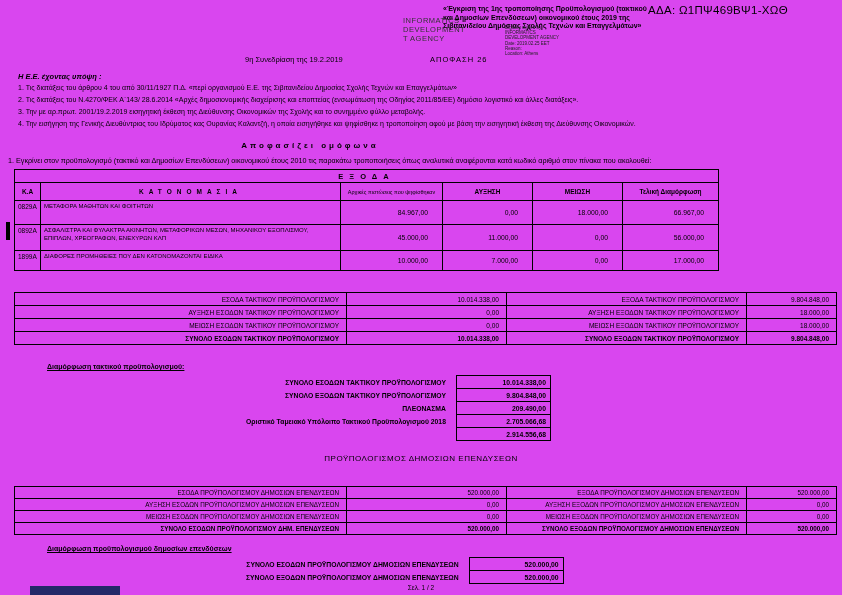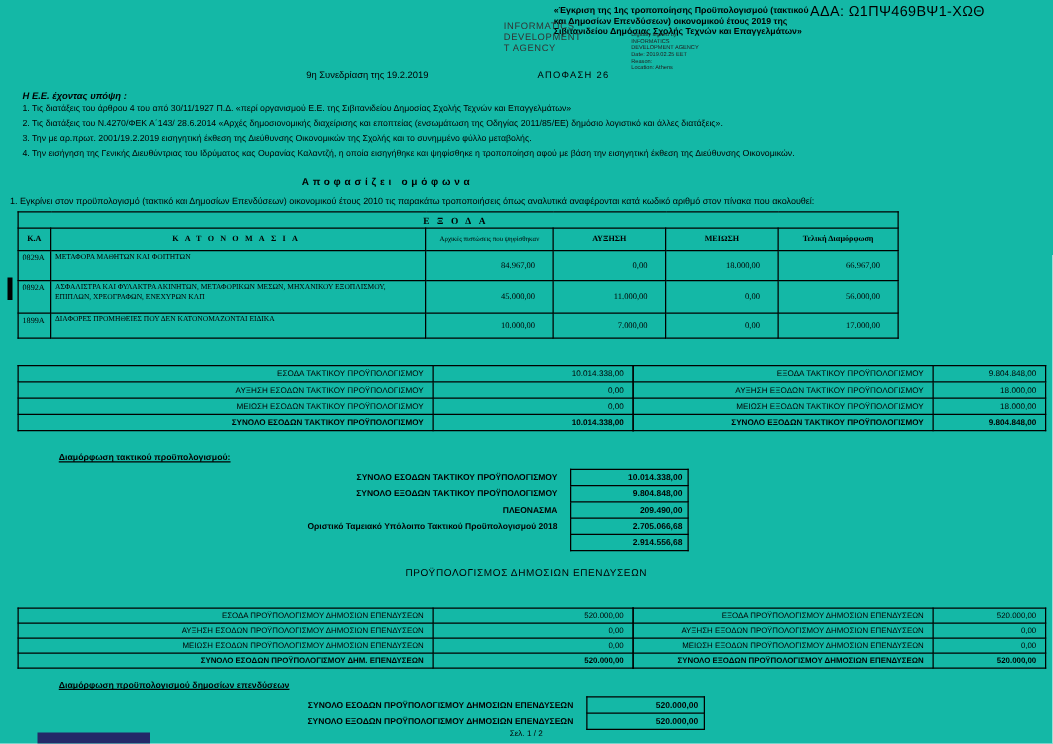--- a/index.html
+++ b/index.html
@@ -1,19 +1,19 @@
 <!DOCTYPE html>
 <html><head>
 <meta charset="utf-8">
 <style>
   * { margin:0; padding:0; box-sizing:border-box; }
   html,body { background:#ffffff; }
   .page {
     position:relative; width:842px; height:595px; margin:0 auto;
-    background:#14b8a6; color:#000;
+    background:#d946ef; color:#000;
     font-family:"Liberation Sans", sans-serif; overflow:hidden;
   }
   .abs { position:absolute; }
 
   .doc-title { left:443px; top:5px; width:210px; font-size:7px; font-weight:bold; line-height:8.5px; }
   .ada { left:648px; top:4px; font-size:11.5px; letter-spacing:0.3px; }
 
   .sig-agency { left:403px; top:16px; font-size:7.5px; line-height:9px; letter-spacing:0.5px; color:#333; }
   .sig-details { left:505px; top:25px; width:72px; font-size:4.5px; line-height:5.2px; color:#222; }
 
@@ -22,21 +22,21 @@
 
   .intro { left:18px; top:72px; font-size:7.5px; font-weight:bold;font-style:italic; }
   .pre-item { left:18px; font-size:7px; white-space:nowrap; }
   .pi-0 { top:84px; } .pi-1 { top:96px; } .pi-2 { top:108px; } .pi-3 { top:120px; }
 
   .resolution { left:60px; top:141px; width:500px; text-align:center; font-size:8px; font-weight:bold; letter-spacing:3px; }
   .approval { left:8px; top:156px; font-size:7.2px; white-space:nowrap; }
 
   table { border-collapse:collapse; }
 
-  .main-table { position:absolute; left:14px; top:169px; width:704px; table-layout:fixed;font-family:Liberation Serif, serif; }
+  .main-table { position:absolute; left:14px; top:169px; width:704px; table-layout:fixed; }
   .main-table td { border:1px solid #000; overflow:hidden; }
   .main-table .t-title { height:13px; text-align:center; font-weight:bold; font-size:7.5px; letter-spacing:6px; vertical-align:middle; }
   .main-table .head td { height:18px; text-align:center; vertical-align:middle; font-size:6.5px; font-weight:bold; }
   .main-table .head .name-h { letter-spacing:5px; }
   .main-table .head .small-h { font-size:5.5px; font-weight:normal; line-height:6px; }
   .main-table .body td { vertical-align:top; padding:2px 3px; }
   .main-table .body .ka { font-size:6.5px; }
   .main-table .body .nm { font-size:6px; line-height:7.5px; }
   .main-table .body .num { font-size:6.8px; text-align:right; padding-right:14px; vertical-align:middle; }
   .main-table .r0 td { height:24px; } .main-table .r1 td { height:26px; } .main-table .r2 td { height:20px; }

